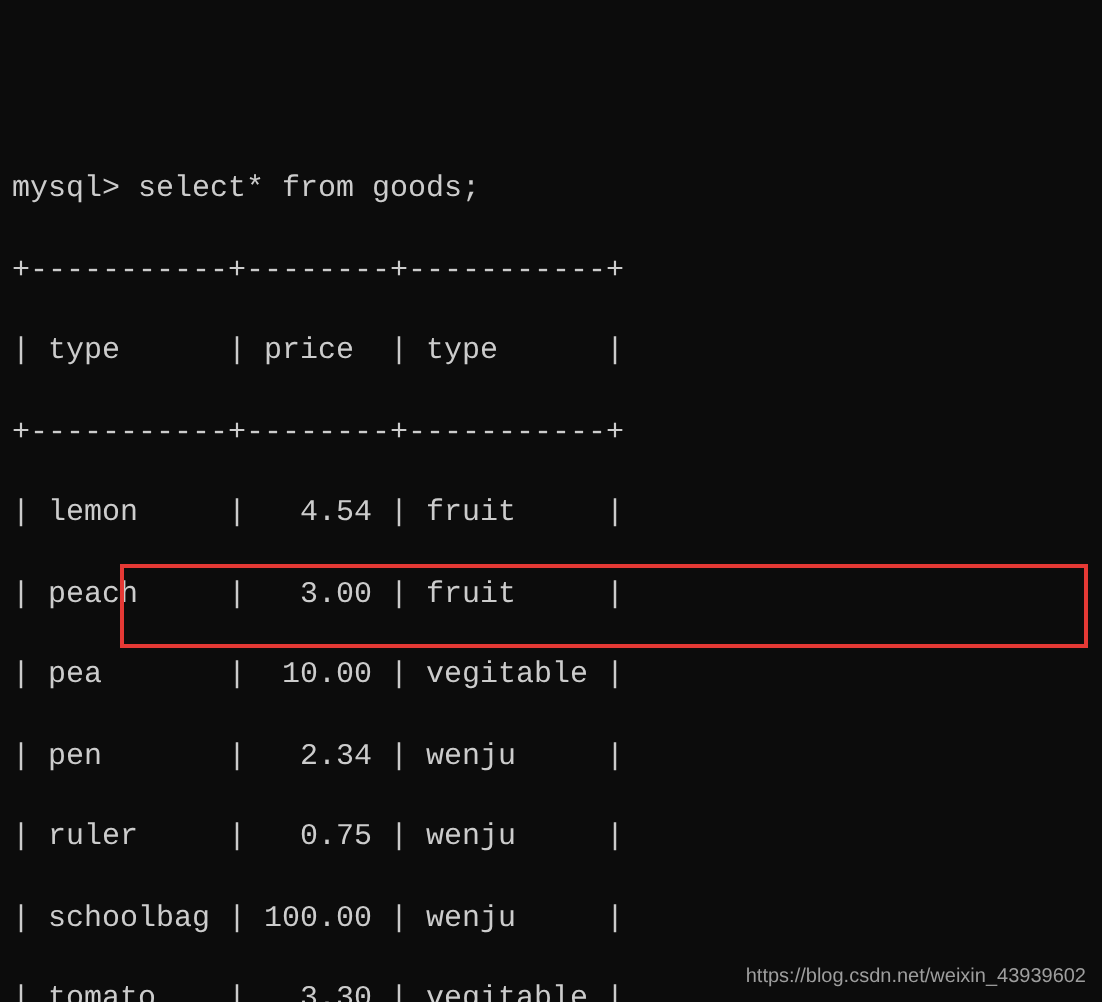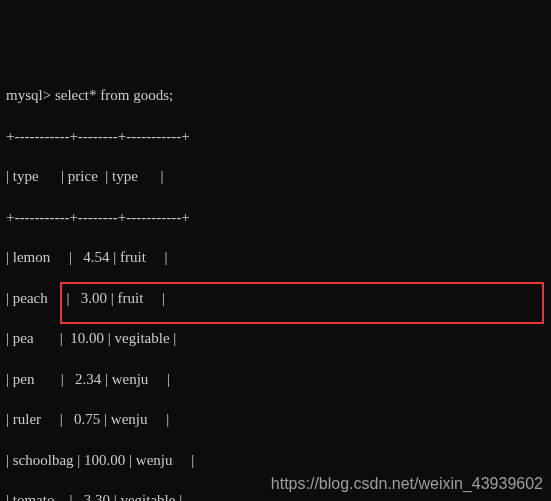--- a/index.html
+++ b/index.html
@@ -9,35 +9,35 @@
     font-family: "Consolas", "Courier New", monospace;
     font-size: 15px;
     line-height: 1.35;
     width: 551px;
     height: 501px;
     padding: 4px 6px;
     white-space: pre;
     overflow: hidden;
     position: relative;
   }
-  .row { display: block; font-family: Liberation Serif, serif; }
+  .row { display: block; }
   .highlight-box {
     position: absolute;
     left: 60px;
     top: 282px;
     width: 484px;
     height: 42px;
     border: 2px solid #e53935;
     pointer-events: none;
   }
   .watermark {
     position: absolute;
     right: 8px;
     bottom: 6px;
-    font-size: 16px;
+    font-size: 10px;
     color: #9e9e9e;
     font-family: Arial, sans-serif;
     white-space: nowrap;
     padding-left: 20px;
   }
 </style>
 </head>
 <body>
 
 

